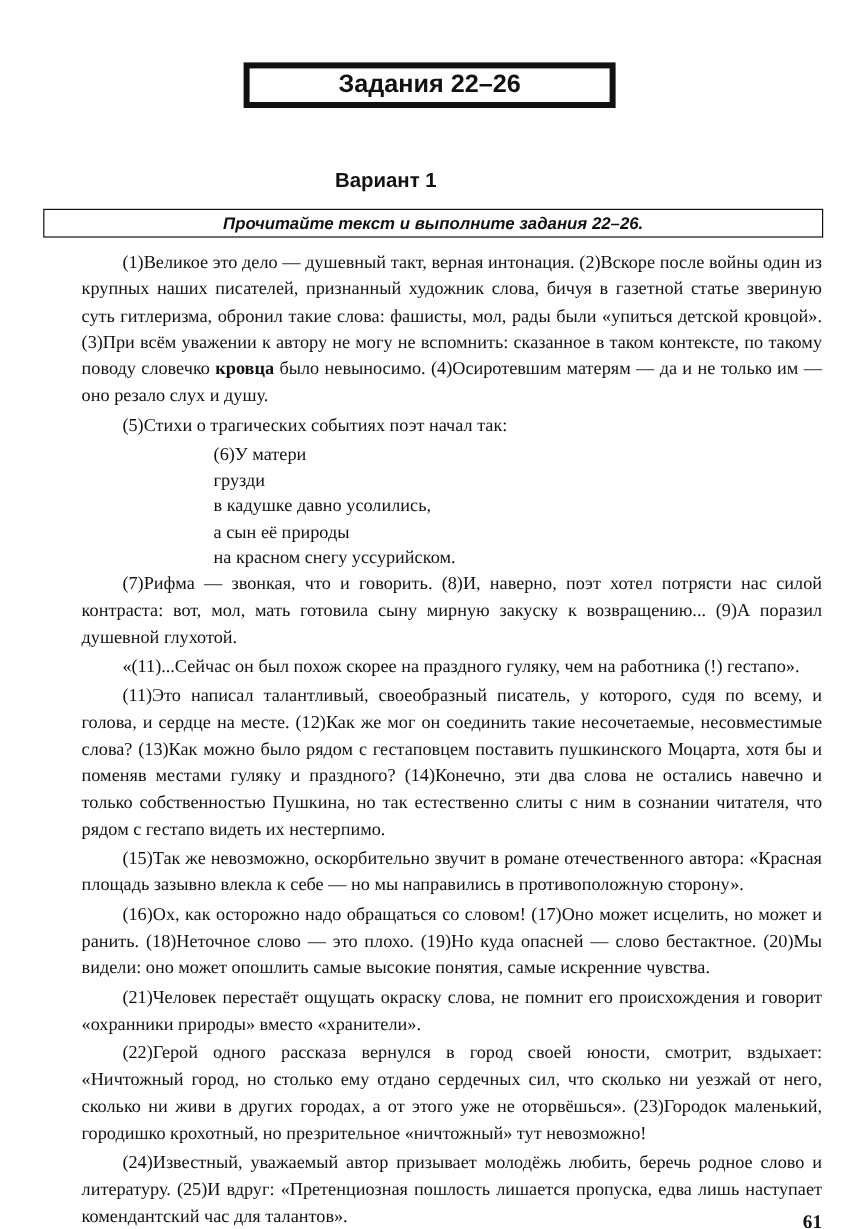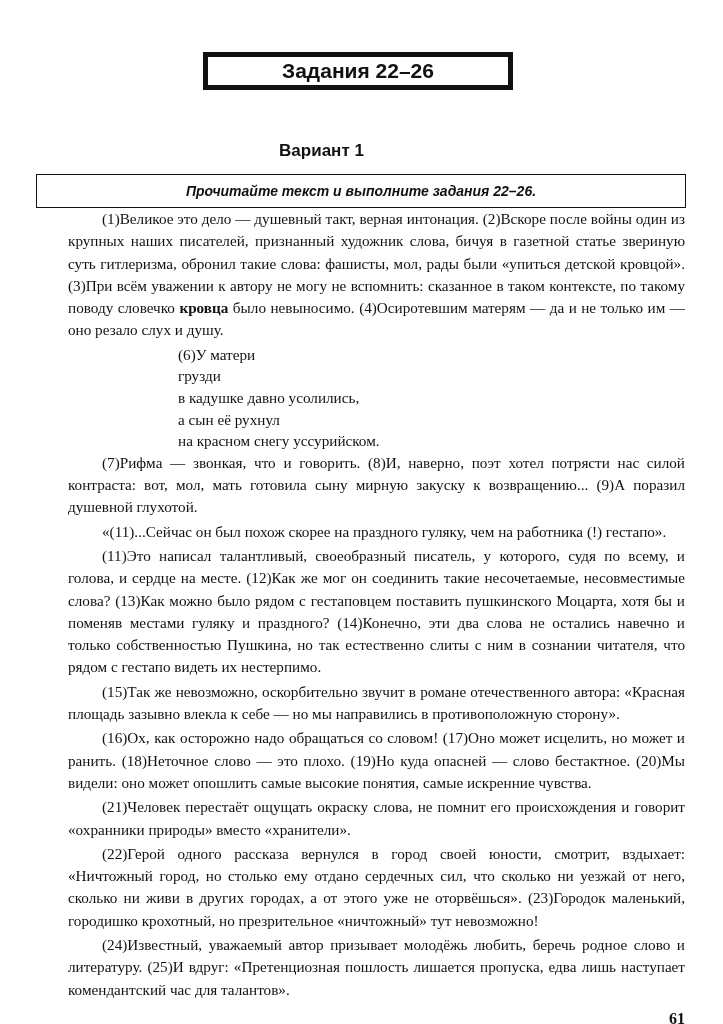--- a/index.html
+++ b/index.html
@@ -8,21 +8,21 @@
     position: absolute; left: 203px; top: 52px; width: 310px; height: 38px;
     border: 5px solid #111; box-sizing: border-box;
     display: flex; align-items: center; justify-content: center;
     font-family: "Liberation Sans", sans-serif; font-weight: bold; font-size: 21px;
   }
   .variant {
     position: absolute; left: 0; width: 643px; top: 141px; text-align: center;
     font-family: "Liberation Sans", sans-serif; font-weight: bold; font-size: 17px;
   }
   .instr-box {
-    position: absolute; left: 36px; top: 174px; width: 650px; height: 34px;
+    position: absolute; left: 36px; top: 174px; width: 650px; height: 24px;
     border: 1.5px solid #111; box-sizing: border-box;
     display: flex; align-items: center; justify-content: center;
     font-family: "Liberation Sans", sans-serif; font-weight: bold; font-style: italic; font-size: 14px;
   }
   .text {
     position: absolute; left: 68px; top: 208px; width: 617px;
     font-family: "Liberation Serif", serif; font-size: 15.2px; line-height: 22.3px;
     text-align: justify;
   }
   .text p { margin: 0 0 2px 0; text-indent: 34px; }
@@ -42,25 +42,26 @@
 </div>
 
 <div class="variant">Вариант 1</div>
 
 <div class="instr-box">
   <span>Прочитайте текст и выполните задания 22–26.</span>
 </div>
 
 <div class="text">
   <p><span>(1)Великое это дело — душевный такт, верная интонация. (2)Вскоре после войны один из крупных наших писателей, признанный художник слова, бичуя в газетной статье звериную суть гитлеризма, обронил такие слова: фашисты, мол, рады были «упиться детской кровцой». (3)При всём уважении к автору не могу не вспомнить: сказанное в таком контексте, по такому поводу словечко </span><b>кровца</b><span> было невыносимо. (4)Осиротевшим матерям — да и не только им — оно резало слух и душу.</span></p>
+  <p>(5)Стихи о трагических событиях поэт начал так:</p>
   <div class="poem">
     <div>(6)У матери</div>
     <div>грузди</div>
     <div>в кадушке давно усолились,</div>
-    <div>а сын её рухнул</div>
+    <div>а сын её природы</div>
     <div>на красном снегу уссурийском.</div>
   </div>
   <p>(7)Рифма — звонкая, что и говорить. (8)И, наверно, поэт хотел потрясти нас силой контраста: вот, мол, мать готовила сыну мирную закуску к возвращению... (9)А поразил душевной глухотой.</p>
   <p>«(11)...Сейчас он был похож скорее на праздного гуляку, чем на работника (!) гестапо».</p>
   <p>(11)Это написал талантливый, своеобразный писатель, у которого, судя по всему, и голова, и сердце на месте. (12)Как же мог он соединить такие несочетаемые, несовместимые слова? (13)Как можно было рядом с гестаповцем поставить пушкинского Моцарта, хотя бы и поменяв местами гуляку и праздного? (14)Конечно, эти два слова не остались навечно и только собственностью Пушкина, но так естественно слиты с ним в сознании читателя, что рядом с гестапо видеть их нестерпимо.</p>
   <p>(15)Так же невозможно, оскорбительно звучит в романе отечественного автора: «Красная площадь зазывно влекла к себе — но мы направились в противоположную сторону».</p>
   <p>(16)Ох, как осторожно надо обращаться со словом! (17)Оно может исцелить, но может и ранить. (18)Неточное слово — это плохо. (19)Но куда опасней — слово бестактное. (20)Мы видели: оно может опошлить самые высокие понятия, самые искренние чувства.</p>
   <p>(21)Человек перестаёт ощущать окраску слова, не помнит его происхождения и говорит «охранники природы» вместо «хранители».</p>
   <p>(22)Герой одного рассказа вернулся в город своей юности, смотрит, вздыхает: «Ничтожный город, но столько ему отдано сердечных сил, что сколько ни уезжай от него, сколько ни живи в других городах, а от этого уже не оторвёшься». (23)Городок маленький, городишко крохотный, но презрительное «ничтожный» тут невозможно!</p>
   <p>(24)Известный, уважаемый автор призывает молодёжь любить, беречь родное слово и литературу. (25)И вдруг: «Претенциозная пошлость лишается пропуска, едва лишь наступает комендантский час для талантов».</p>

